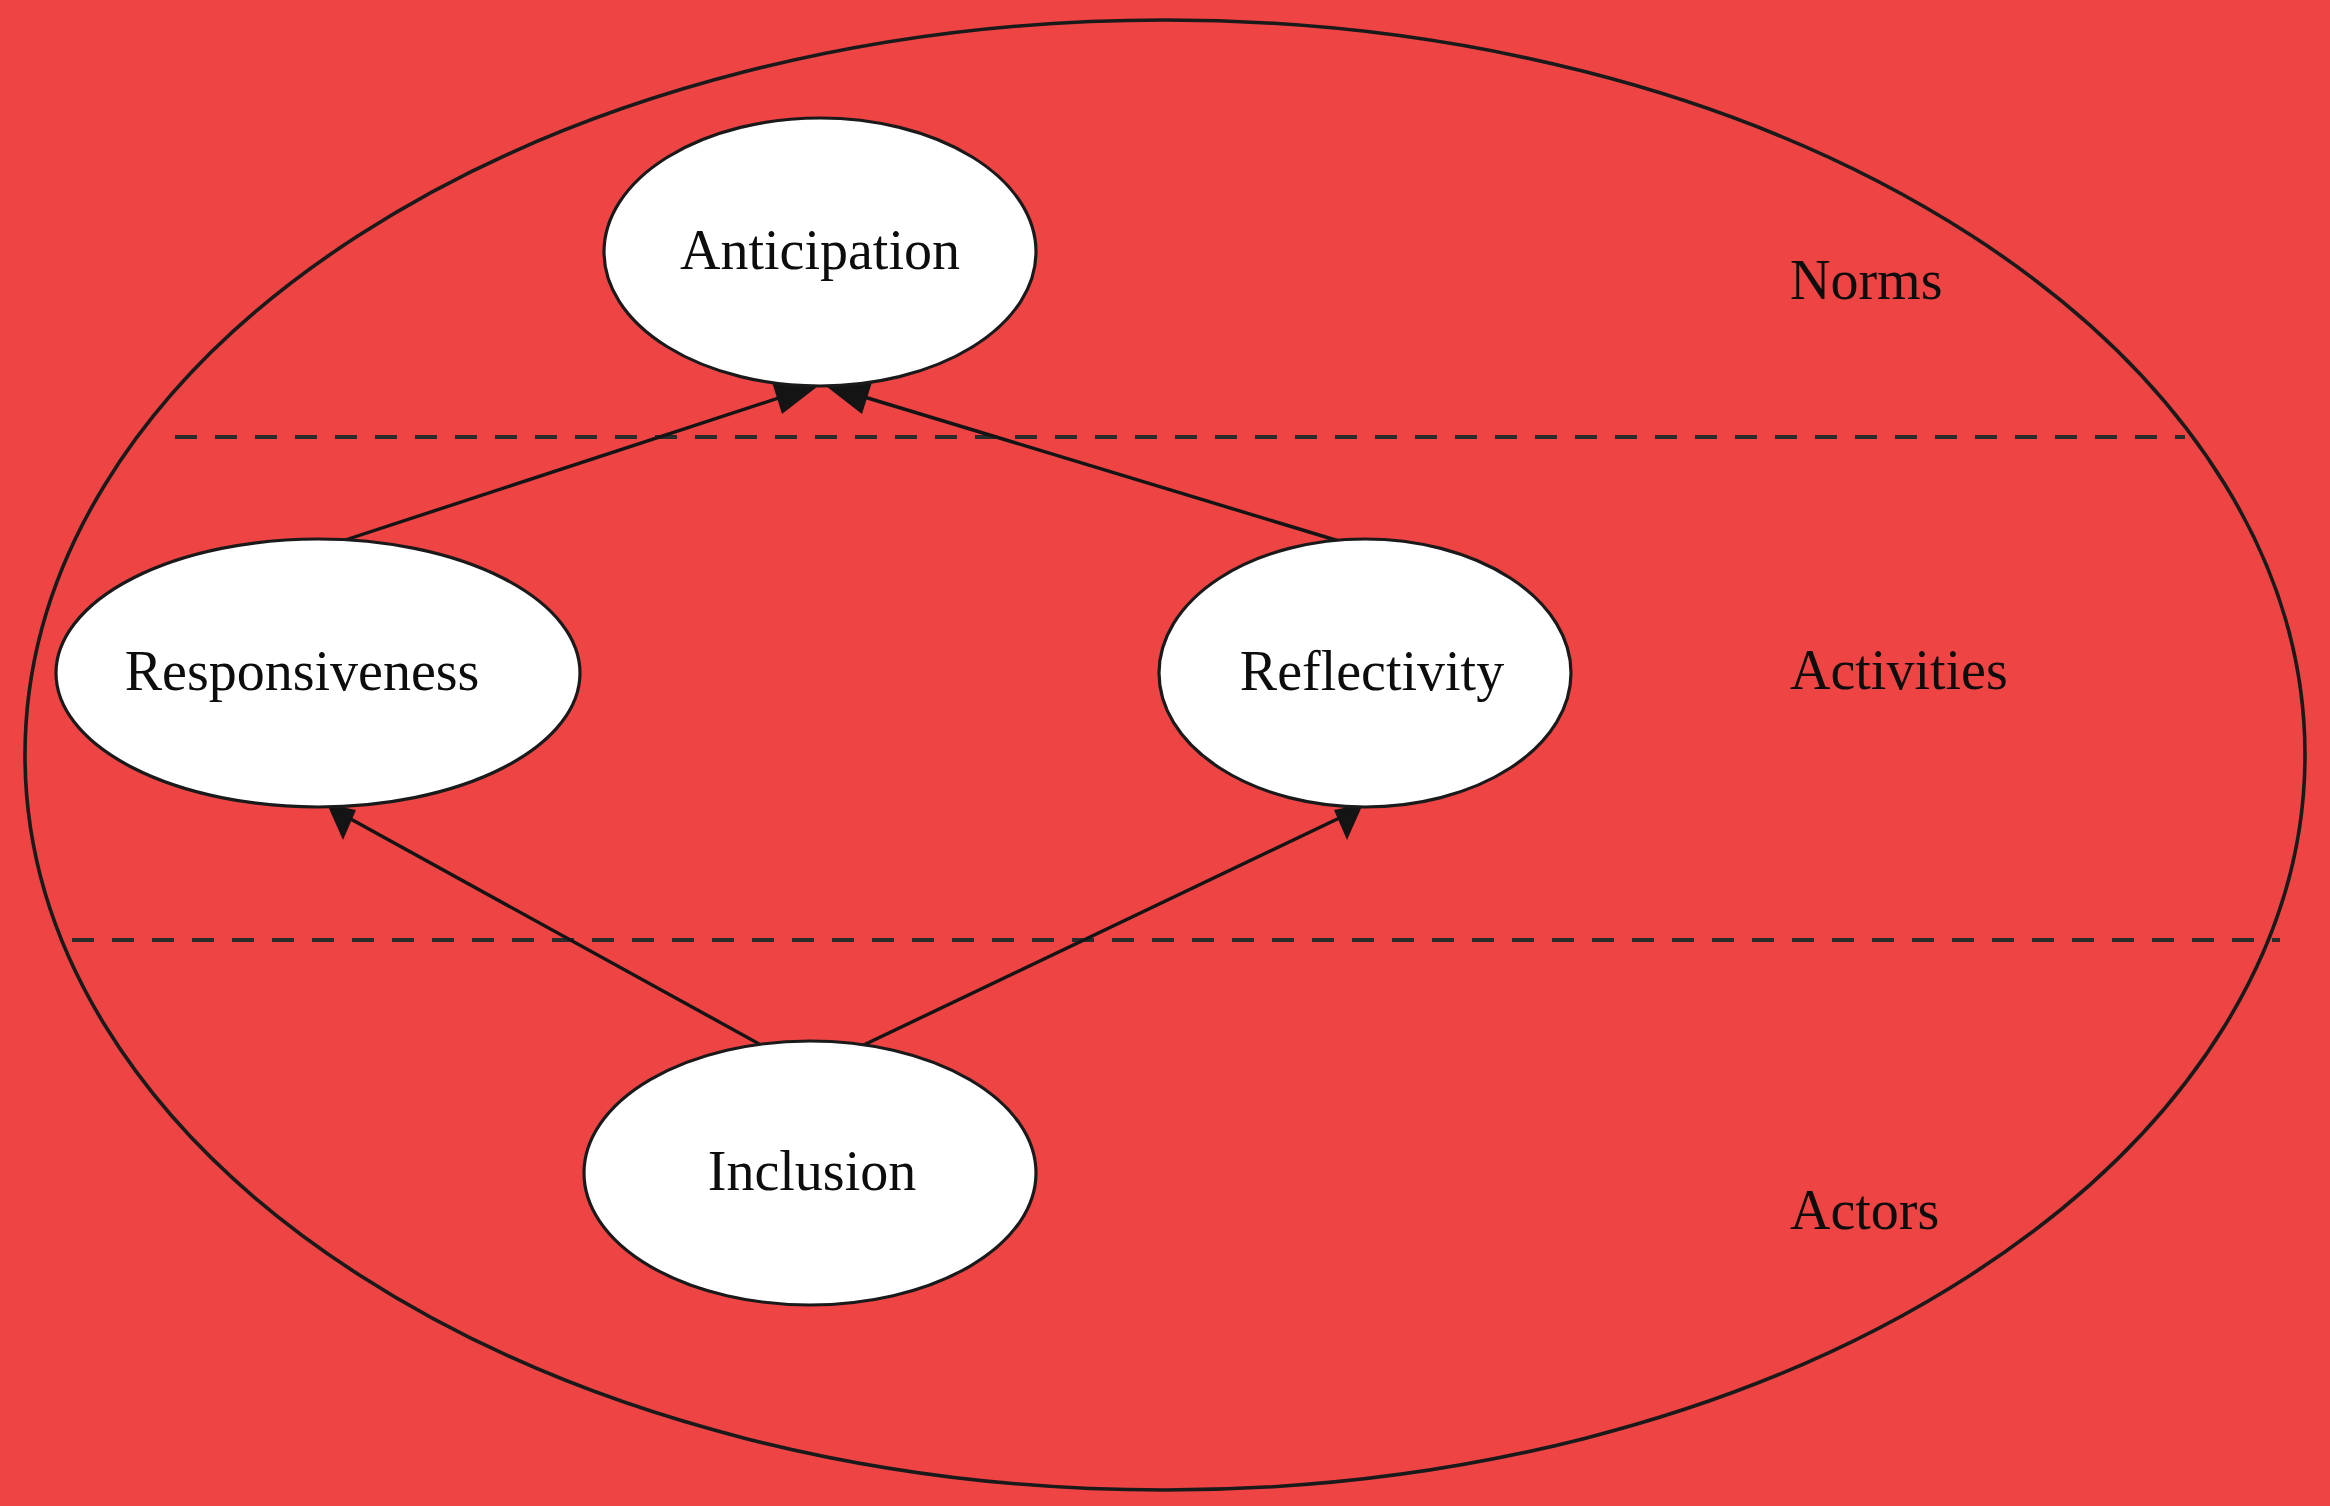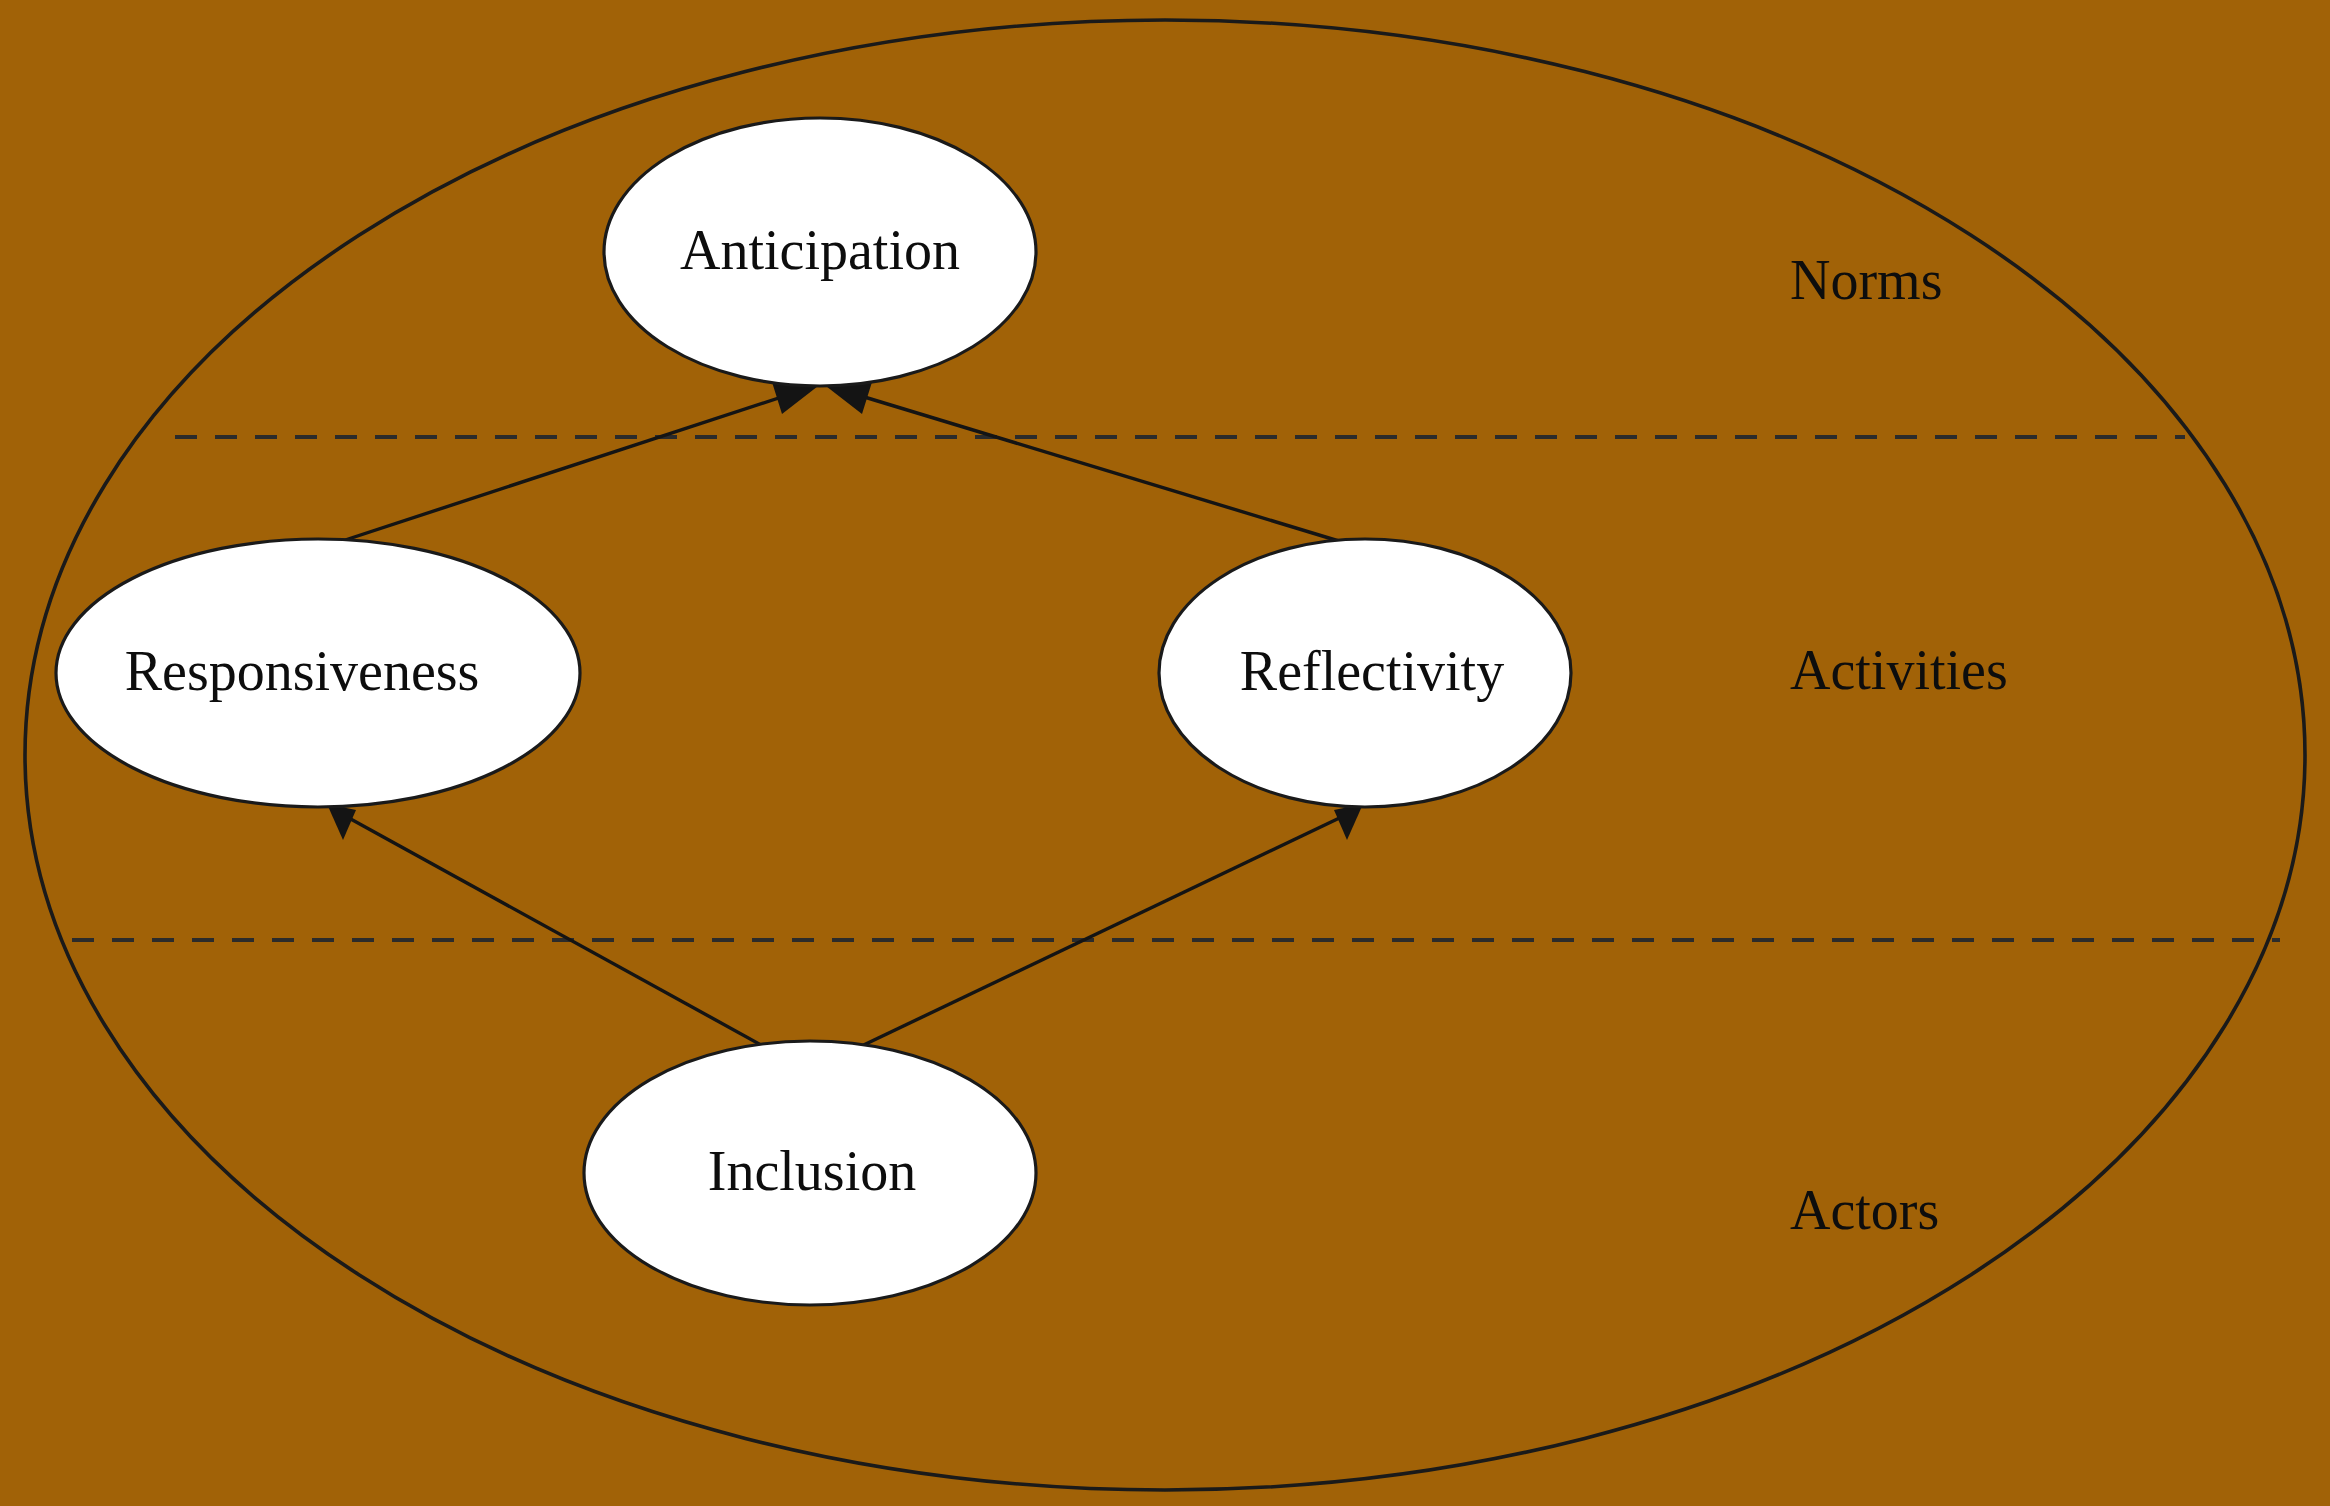--- a/index.html
+++ b/index.html
@@ -10,21 +10,21 @@
   body {
     width: 2330px;
     height: 1506px;
     overflow: hidden;
     font-family: "Liberation Serif", "DejaVu Serif", serif;
   }
   #diagram-root {
     position: relative;
     width: 2330px;
     height: 1506px;
-    background: #a16207;
+    background: #ef4444;
   }
   svg.canvas {
     position: absolute;
     top: 0;
     left: 0;
     width: 2330px;
     height: 1506px;
     display: block;
   }
   .node-ellipse {

